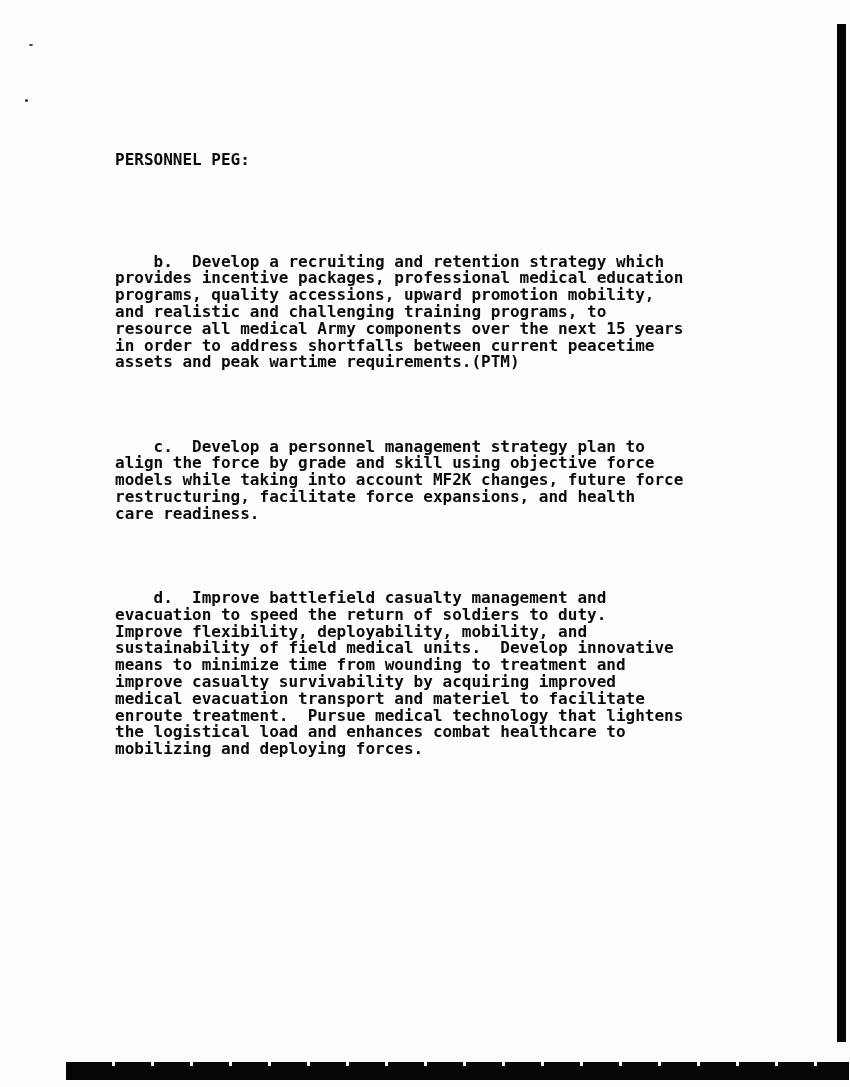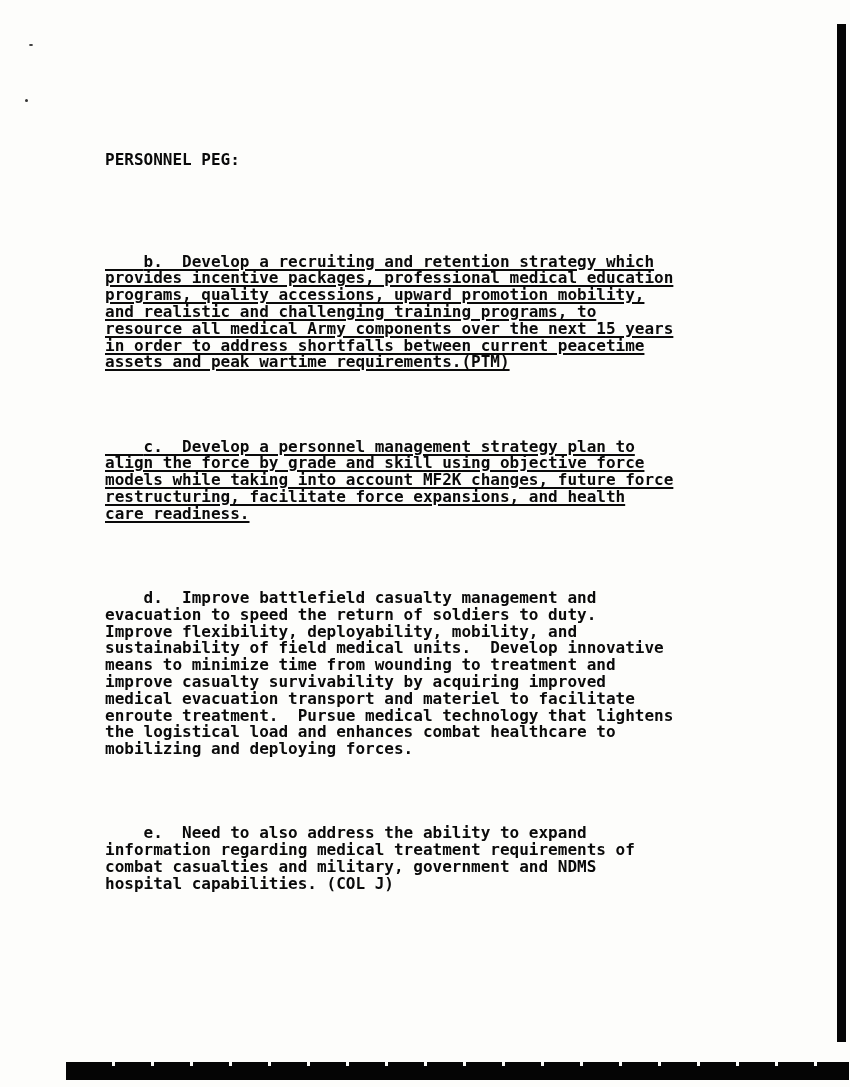--- a/index.html
+++ b/index.html
@@ -10,38 +10,37 @@
   .page {
     position: relative;
     width: 850px;
     height: 1087px;
     background: #fdfdfb;
     overflow: hidden;
     font-family: "DejaVu Sans Mono", "Liberation Mono", monospace;
   }
   .content {
     position: absolute;
-    left: 105px;
+    left: 115px;
     top: 118px;
     width: 660px;
     color: #0a0a0a;
     font-size: 16px;
     font-weight: bold;
     line-height: 16.8px;
     white-space: pre-wrap;
     letter-spacing: 0px;
   }
   .heading {
     margin: 0 0 18px 0;
   }
   .para {
     margin: 0 0 17px 0;
   }
   .para.underlined {
-    text-decoration: underline;
     text-decoration-thickness: 1.5px;
     text-underline-offset: 2px;
   }
   .right-bar {
     position: absolute;
     left: 837px;
     top: 24px;
     width: 9px;
     height: 1018px;
     background: #050505;
@@ -104,24 +103,20 @@
 evacuation to speed the return of soldiers to duty.
 Improve flexibility, deployability, mobility, and
 sustainability of field medical units.  Develop innovative
 means to minimize time from wounding to treatment and
 improve casualty survivability by acquiring improved
 medical evacuation transport and materiel to facilitate
 enroute treatment.  Pursue medical technology that lightens
 the logistical load and enhances combat healthcare to
 mobilizing and deploying forces.</div>
 
-    <div class="para">    e.  Need to also address the ability to expand
-information regarding medical treatment requirements of
-combat casualties and military, government and NDMS
-hospital capabilities. (COL J)</div>
   </div>
 
   <div class="right-bar"></div>
 
   <div class="bottom-bar"></div>
 
   <div class="speck speck1"></div>
 
   <div class="speck speck2"></div>
 

